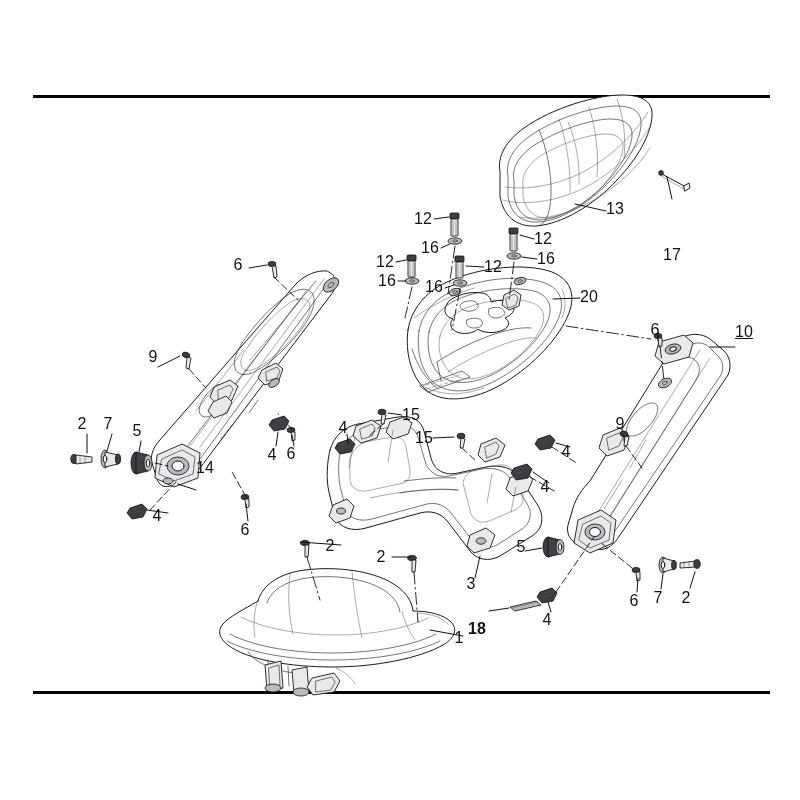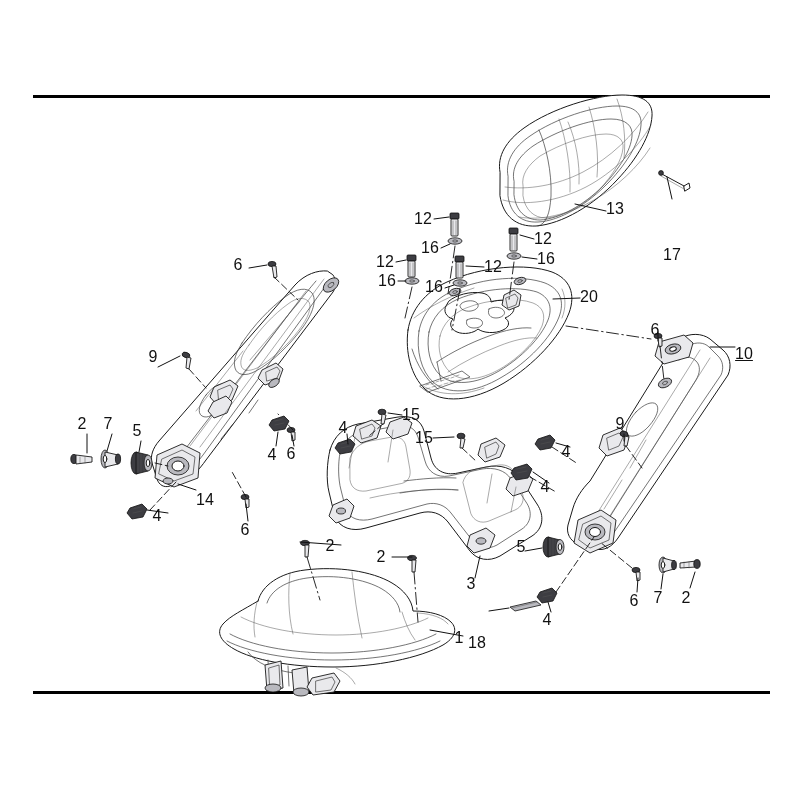--- a/index.html
+++ b/index.html
@@ -508,31 +508,31 @@
       <div class="num" style="left: 521px; top: 547px; transform: translate(-50%, -50%);">5</div>
       <div class="num" style="left: 238px; top: 265px; transform: translate(-50%, -50%);">6</div>
       <div class="num" style="left: 291px; top: 454px; transform: translate(-50%, -50%);">6</div>
       <div class="num" style="left: 245px; top: 530px; transform: translate(-50%, -50%);">6</div>
       <div class="num" style="left: 655px; top: 330px; transform: translate(-50%, -50%);">6</div>
       <div class="num" style="left: 634px; top: 601px; transform: translate(-50%, -50%);">6</div>
       <div class="num" style="left: 108px; top: 424px; transform: translate(-50%, -50%);">7</div>
       <div class="num" style="left: 658px; top: 598px; transform: translate(-50%, -50%);">7</div>
       <div class="num" style="left: 153px; top: 357px; transform: translate(-50%, -50%);">9</div>
       <div class="num" style="left: 620px; top: 424px; transform: translate(-50%, -50%);">9</div>
-      <div class="num" style="left: 744px; top: 354px; transform: translate(-50%, -50%); text-decoration: underline;">10</div>
+      <div class="num" style="left: 744px; top: 332px; transform: translate(-50%, -50%); text-decoration: underline;">10</div>
       <div class="num" style="left: 589px; top: 297px; transform: translate(-50%, -50%);">20</div>
       <div class="num" style="left: 423px; top: 219px; transform: translate(-50%, -50%);">12</div>
       <div class="num" style="left: 385px; top: 262px; transform: translate(-50%, -50%);">12</div>
       <div class="num" style="left: 493px; top: 267px; transform: translate(-50%, -50%);">12</div>
       <div class="num" style="left: 543px; top: 239px; transform: translate(-50%, -50%);">12</div>
       <div class="num" style="left: 615px; top: 209px; transform: translate(-50%, -50%); text-align: right;">13</div>
-      <div class="num" style="left: 205px; top: 500px; transform: translate(-50%, -50%); text-align: right;">14</div>
+      <div class="num" style="left: 205px; top: 468px; transform: translate(-50%, -50%); text-align: right;">14</div>
       <div class="num" style="left: 411px; top: 415px; transform: translate(-50%, -50%);">15</div>
       <div class="num" style="left: 424px; top: 438px; transform: translate(-50%, -50%);">15</div>
       <div class="num" style="left: 430px; top: 248px; transform: translate(-50%, -50%);">16</div>
       <div class="num" style="left: 387px; top: 281px; transform: translate(-50%, -50%);">16</div>
       <div class="num" style="left: 434px; top: 287px; transform: translate(-50%, -50%);">16</div>
       <div class="num" style="left: 546px; top: 259px; transform: translate(-50%, -50%);">16</div>
       <div class="num" style="left: 672px; top: 218px; transform: translate(-50%, -50%); margin-top: 37px;">17</div>
-      <div class="num" style="left: 477px; top: 643px; transform: translate(-50%, -50%);">18</div>
+      <div class="num" style="left: 477px; top: 629px; transform: translate(-50%, -50%); font-weight: bold;">18</div>
     </div>
 
 </div>
 
 </body></html>

